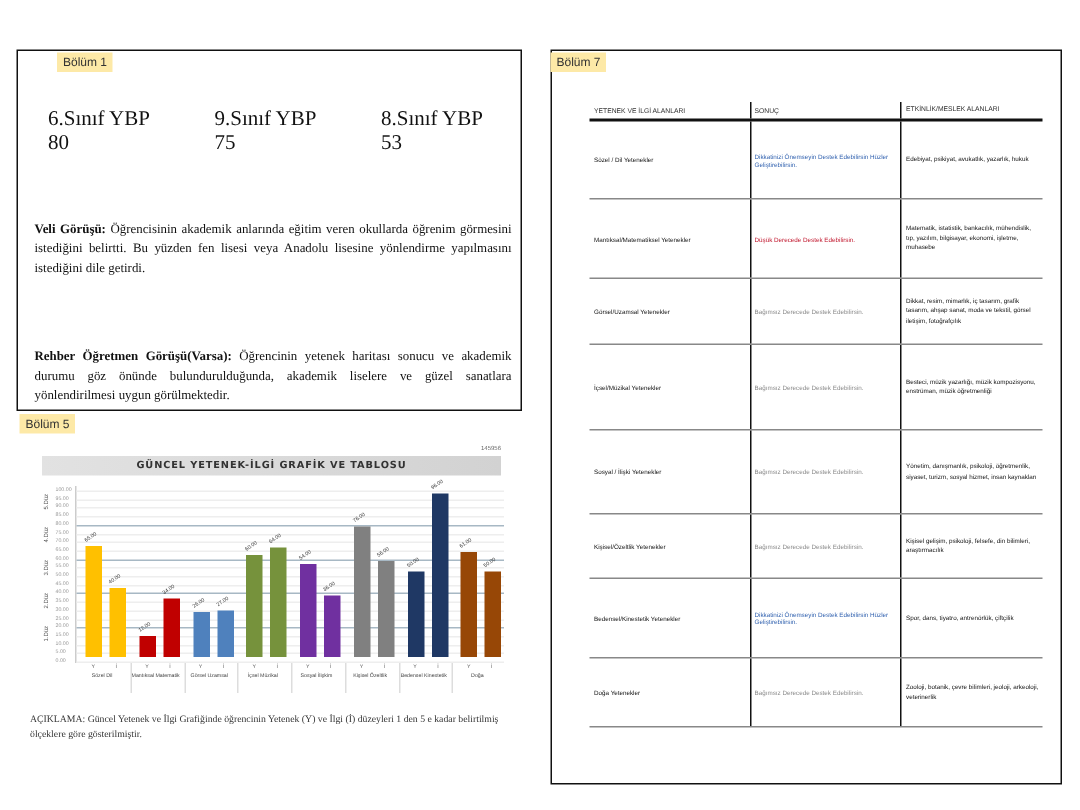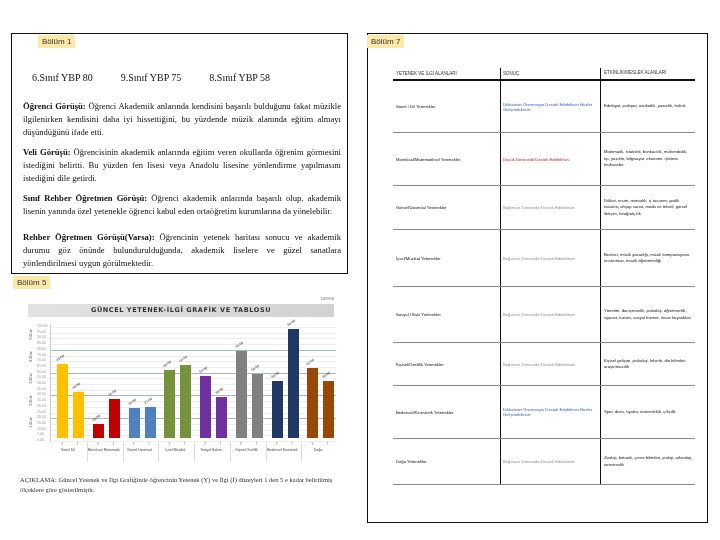--- a/index.html
+++ b/index.html
@@ -9,21 +9,21 @@
     .panel { position: absolute; background: #fff; }
     .section-tag {
       position: absolute; background: #fde9a7; color: #333;
       font-family: "Liberation Sans", sans-serif; font-size: 8px;
       padding: 2px 4px; line-height: 9px;
     }
 
     
     #p1 { left: 11px; top: 33px; width: 337px; height: 241px; border: 1.5px solid #111; }
     #p1 .title { position: absolute; top: 12px; left: 0; width: 100%; text-align: center; font-size: 16px; font-weight: bold; }
-    #p1 .grades { position: absolute; top: 38px; left: 20px; right: 10px; font-size: 10px; display: flex; gap: 28px; }
+    #p1 .grades { position: absolute; top: 38px; left: 20px; right: 10px; font-size: 14px; display: flex; gap: 28px; }
     #p1 .para { position: absolute; left: 11px; right: 6px; font-size: 8.6px; line-height: 13px; text-align: justify; }
     #p1 .para b { font-weight: bold; }
 
     
     #tag2 { left: 13px; top: 276px; }
     #chart-area { left: 22px; top: 296px; width: 318px; height: 172px; }
     .chart-code { position: absolute; right: 6px; top: 0; font-family: "Liberation Sans", sans-serif; font-size: 4px; color: #666; }
     .chart-title-bar {
       position: absolute; left: 6px; right: 6px; top: 8px; height: 13px;
       background: linear-gradient(90deg, #e2e2e2, #d2d2d2);
@@ -66,30 +66,24 @@
     .res-red { color: #c0142b; }
     .res-gray { color: #8a8a8a; }
   </style>
 </head>
 <body>
 
 <div id="p1" class="panel">
   <div class="grades">
     <span>6.Sınıf YBP 80</span>
     <span>9.Sınıf YBP  75</span>
-    <span>8.Sınıf YBP 58</span>
-  </div>
-  <div class="para" style="top:66px">
-    <b>Öğrenci Görüşü:</b><span> Öğrenci Akademik anlarında kendisini başarılı bulduğunu fakat müzikle ilgilenirken kendisini daha iyi hissettiğini, bu yüzdende müzik alanında eğitim almayı düşündüğünü ifade etti.</span>
+    <span>8.Sınıf YBP 53</span>
   </div>
   <div class="para" style="top:112px">
     <b>Veli Görüşü:</b><span> Öğrencisinin akademik anlarında eğitim veren okullarda öğrenim görmesini istediğini belirtti. Bu yüzden fen lisesi veya Anadolu lisesine yönlendirme yapılmasını istediğini dile getirdi.</span>
-  </div>
-  <div class="para" style="top:158px">
-    <b>Sınıf Rehber Öğretmen Görüşü:</b><span> Öğrenci akademik anlarında başarılı olup, akademik lisenin yanında özel yetenekle öğrenci kabul eden ortaöğretim kurumlarına da yönelebilir.</span>
   </div>
   <div class="para" style="top:197px">
     <b>Rehber Öğretmen Görüşü(Varsa):</b><span> Öğrencinin yetenek haritası sonucu ve akademik durumu göz önünde bulundurulduğunda, akademik liselere ve güzel sanatlara yönlendirilmesi uygun görülmektedir.</span>
   </div>
 </div>
 <div class="section-tag" style="left:13px; top:35px;margin-left:25px;">Bölüm 1</div>
 
 <div id="tag2" class="section-tag">Bölüm 5</div>
 <div id="chart-area" class="panel">
   <div class="chart-code">145956</div>

